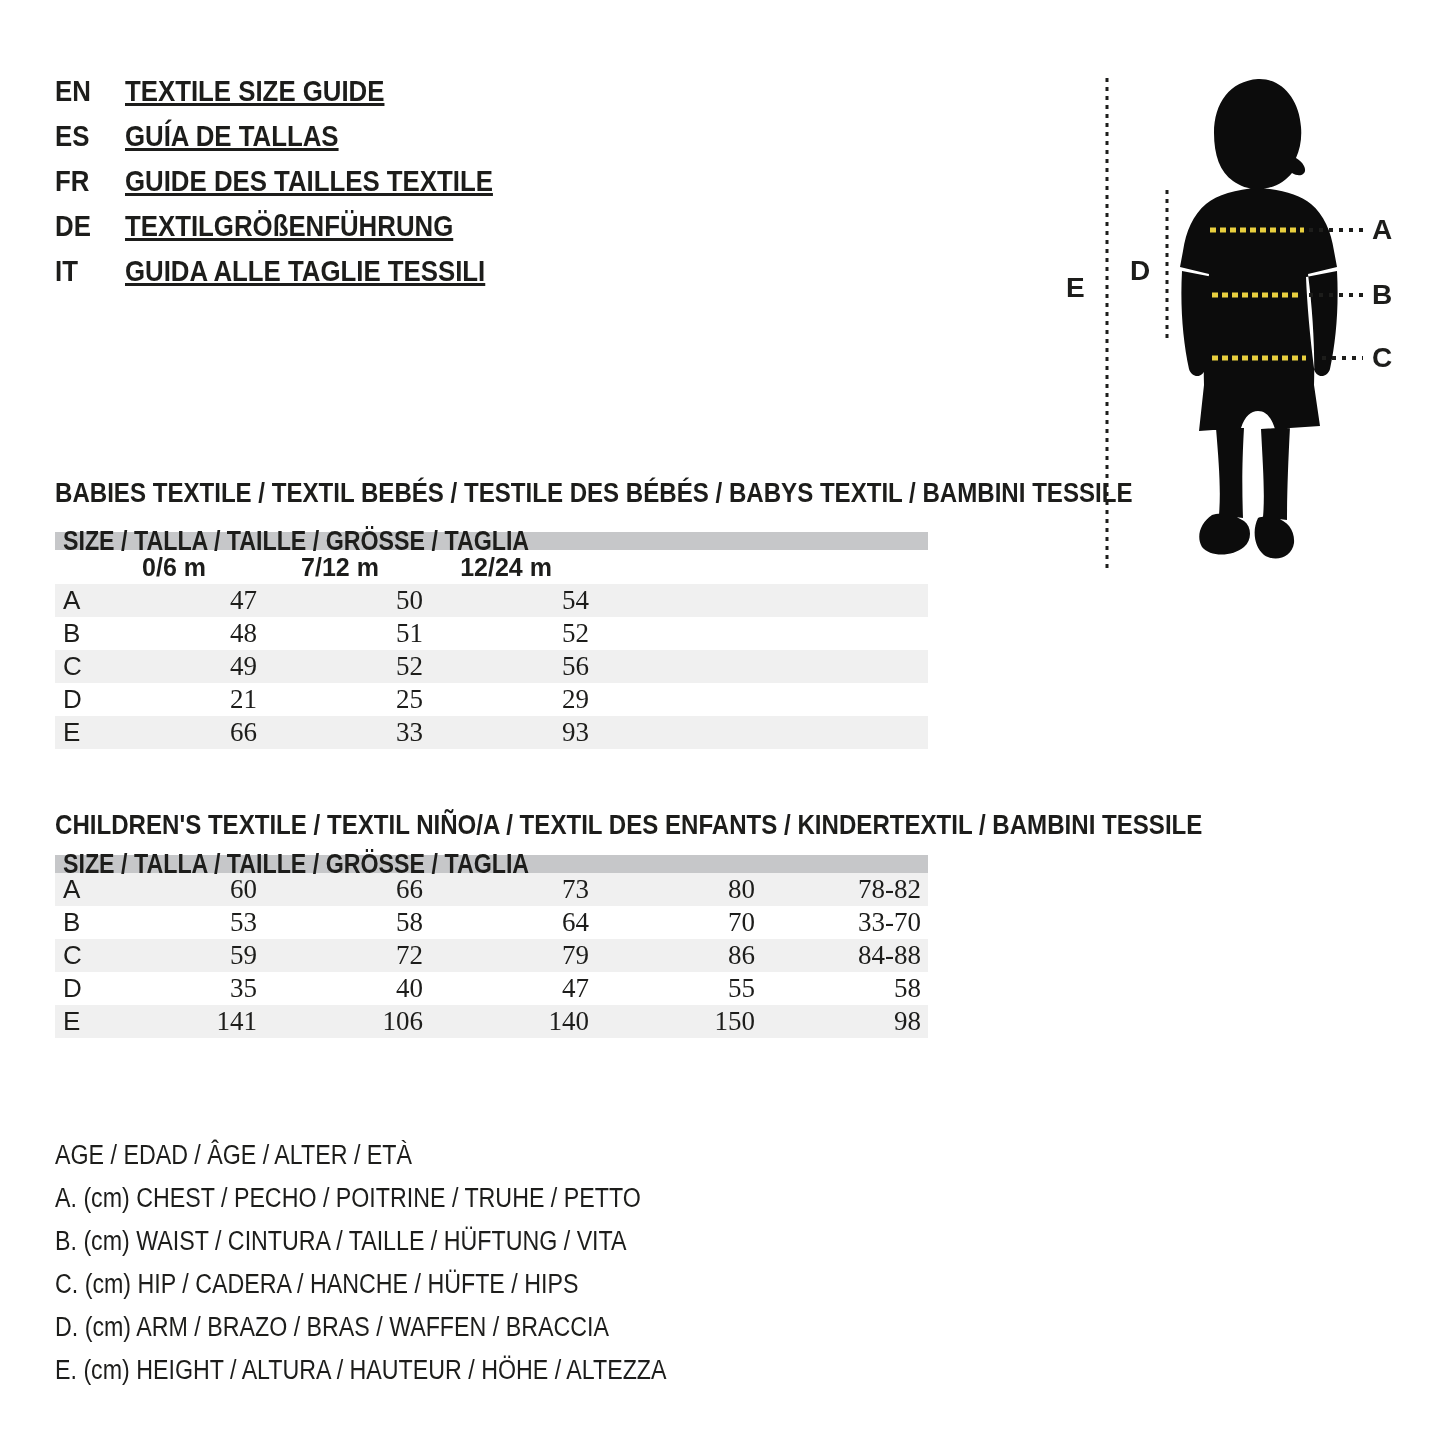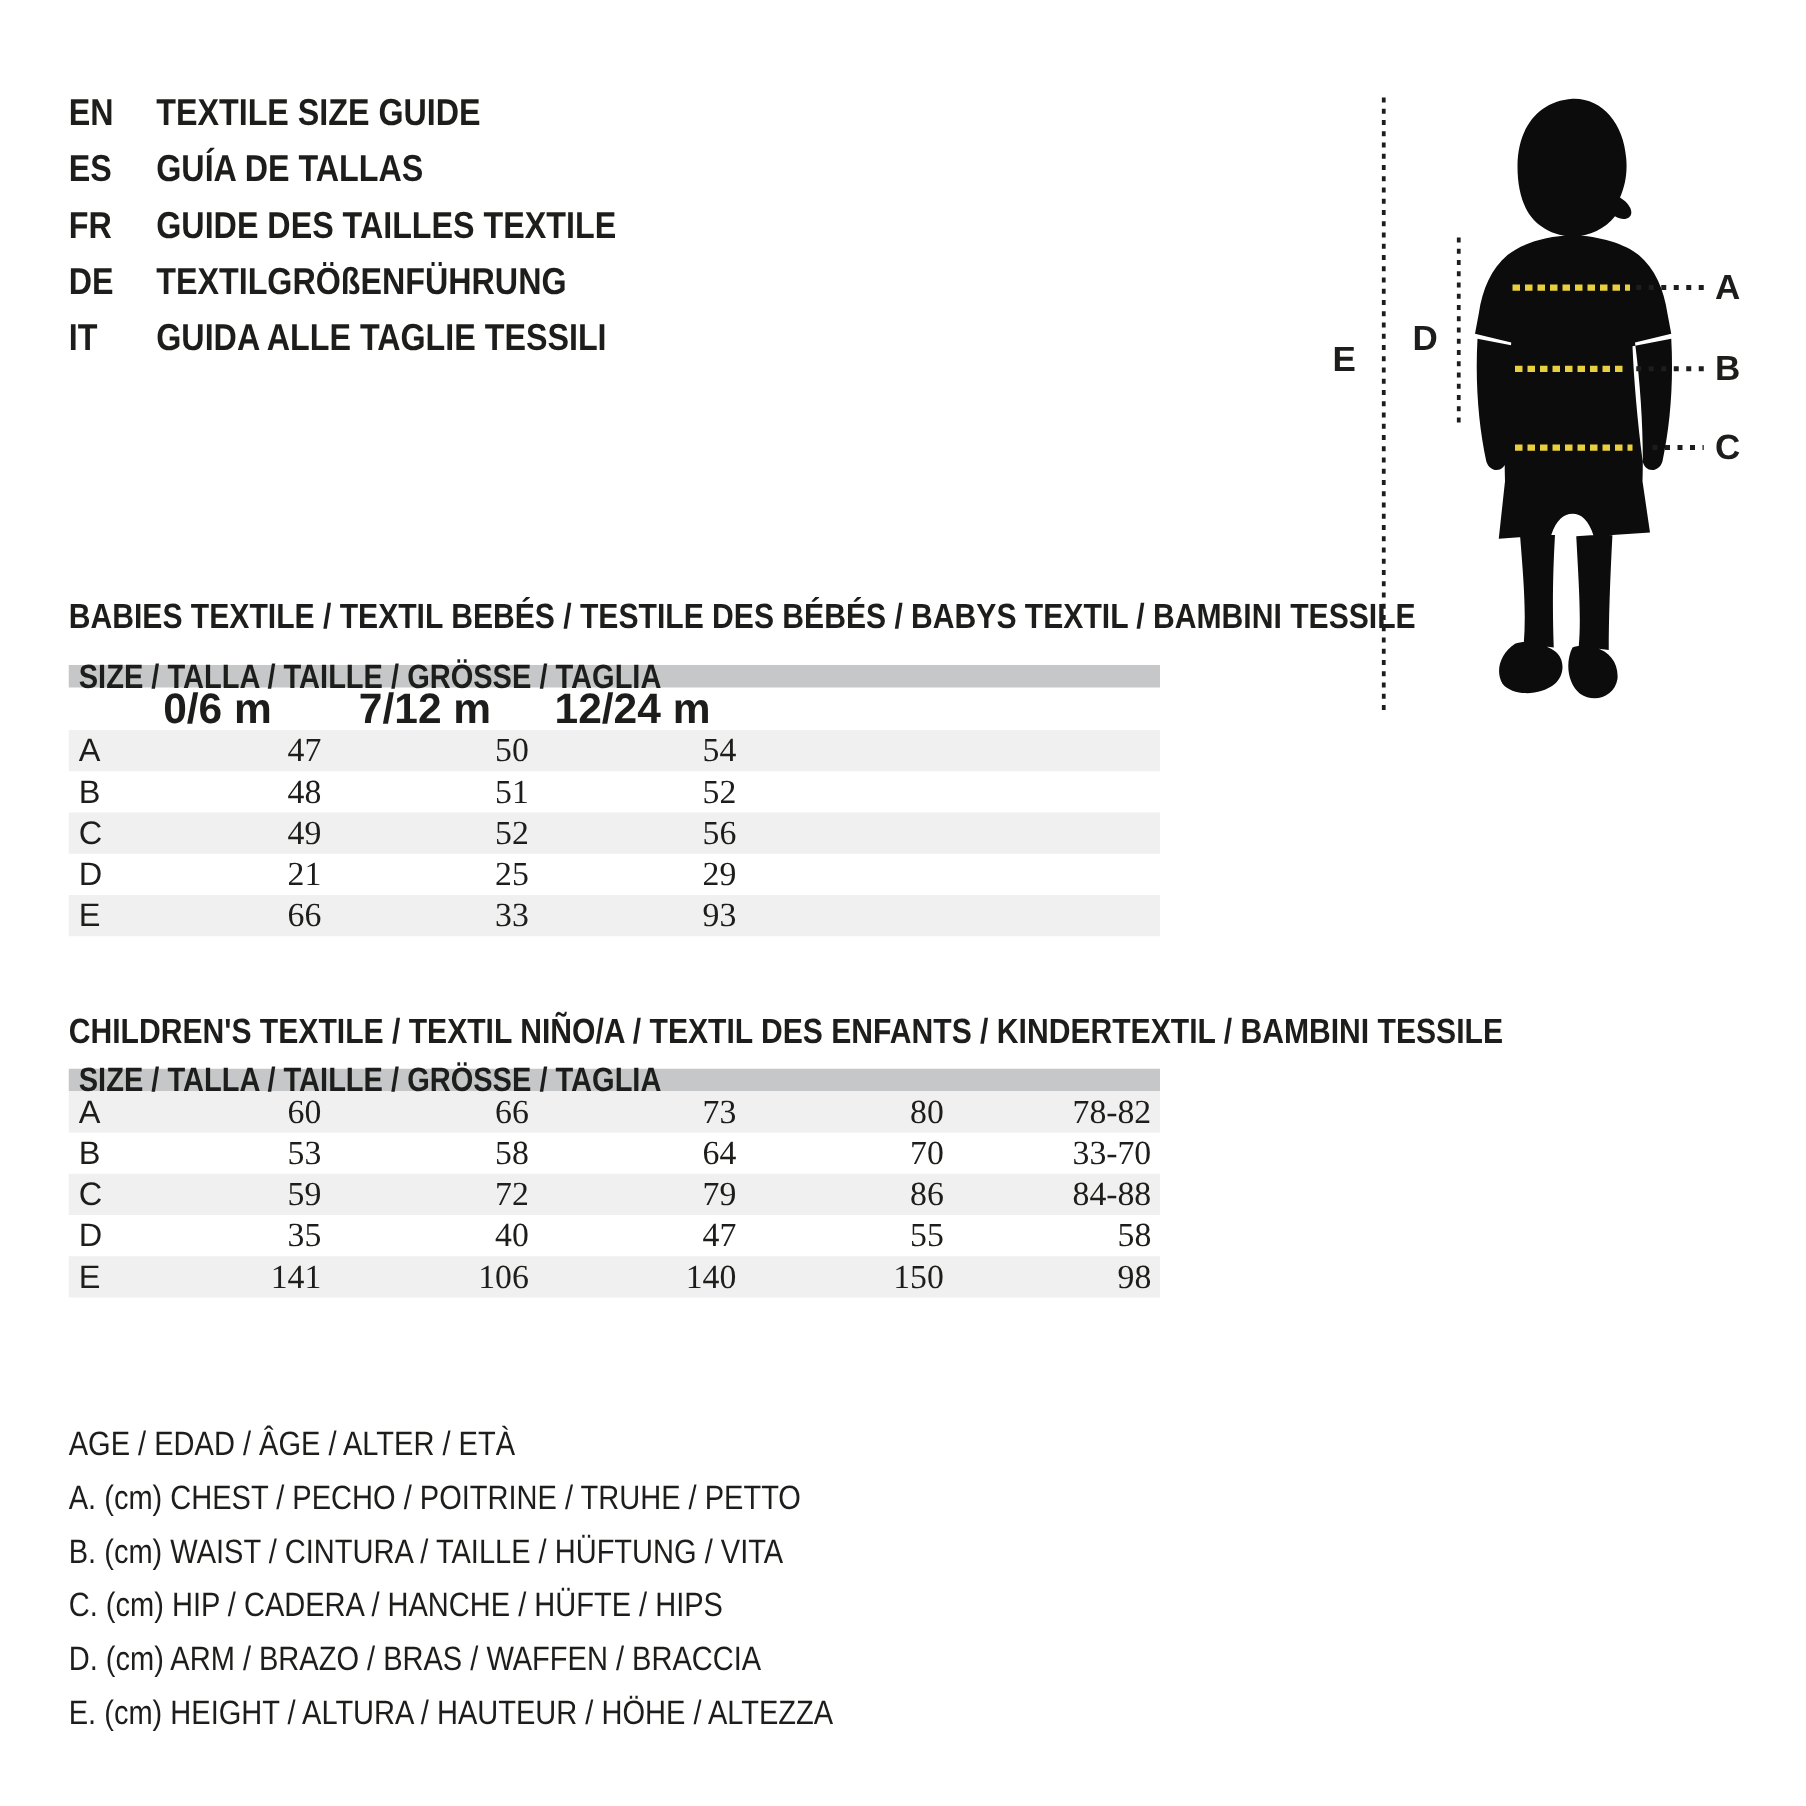--- a/index.html
+++ b/index.html
@@ -4,21 +4,21 @@
 <style>
   html,body { margin:0; padding:0; background:#ffffff; }
   .canvas {
     position:relative; width:1445px; height:1445px; background:#ffffff;
     font-family:"Liberation Sans", sans-serif; color:#1d1d1b; overflow:hidden;
   }
   .cond { display:inline-block; transform:scaleX(0.86); transform-origin:0 50%; white-space:nowrap; }
 
   
   .lang-block { position:absolute; left:55px; top:68px; }
-  .lang-row { display:flex; align-items:center; height:45px; font-size:30px; font-weight:bold; }
+  .lang-row { display:flex; align-items:center; height:45px; font-size:30px; font-weight:bold;text-decoration:underline; }
   .lang-code { width:70px; }
 
   
   .sil-svg { position:absolute; left:1160px; top:75px; }
   .measure-svg { position:absolute; left:1060px; top:60px; }
   .m-label { position:absolute; font-size:28px; font-weight:bold; line-height:32px; }
   .lbl-a { left:1372px; top:214px; }
   .lbl-b { left:1372px; top:279px; }
   .lbl-c { left:1372px; top:342px; }
   .lbl-d { left:1130px; top:255px; }
@@ -31,21 +31,21 @@
 
   
   .size-table { position:absolute; left:55px; width:873px; }
   .babies-table { top:532px; }
   .children-table { top:855px; }
   .size-bar {
     height:18px; background:#c6c7c9; display:flex; align-items:center;
     padding-left:8px; box-sizing:border-box; font-size:27px; font-weight:bold;
   }
   .col-row { display:grid; grid-template-columns:36px repeat(5,166px); height:34px; }
-  .col-head { text-align:center; line-height:34px; font-size:34px; font-weight:bold; }
+  .col-head { text-align:center; line-height:34px; font-size:25px; font-weight:bold; }
   .t-row { display:grid; grid-template-columns:36px repeat(5,166px); height:33px; }
   .t-row.odd { background:#f0f0f0; }
   .row-label { padding-left:8px; line-height:33px; font-size:26px; }
   .cell { text-align:right; line-height:33px; font-size:27px;font-family:Liberation Serif, serif; }
 
   
   .legend { position:absolute; left:55px; top:1134px; }
   .legend-line { display:flex; align-items:center; height:43px; font-size:27px; }
 </style>
 </head>

